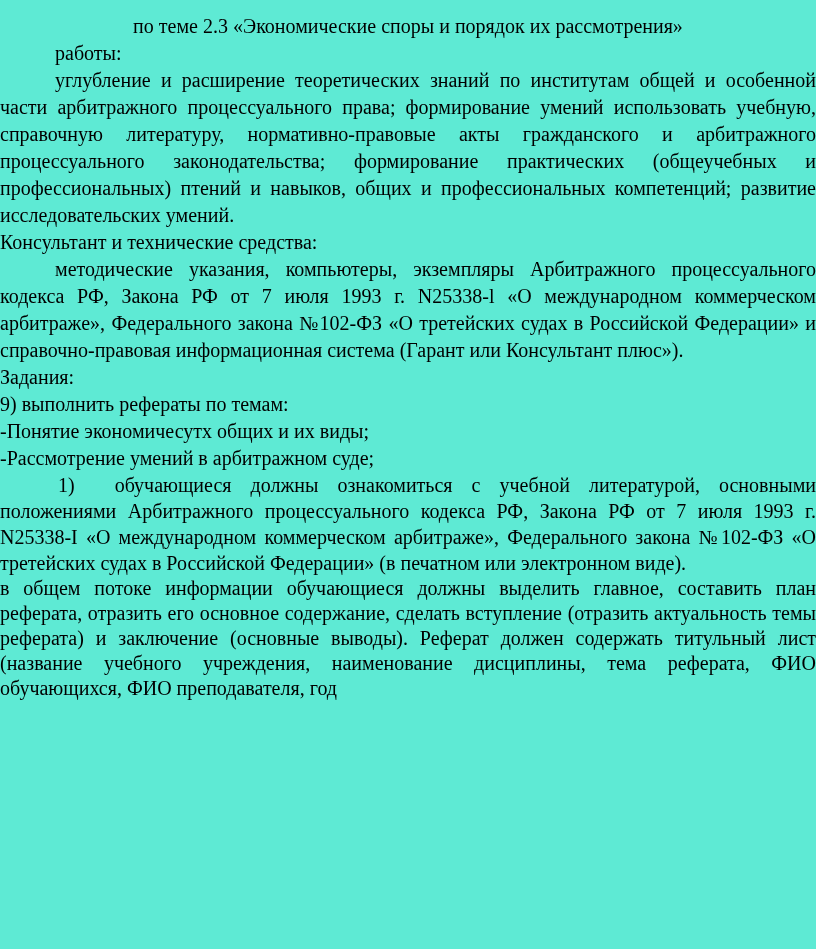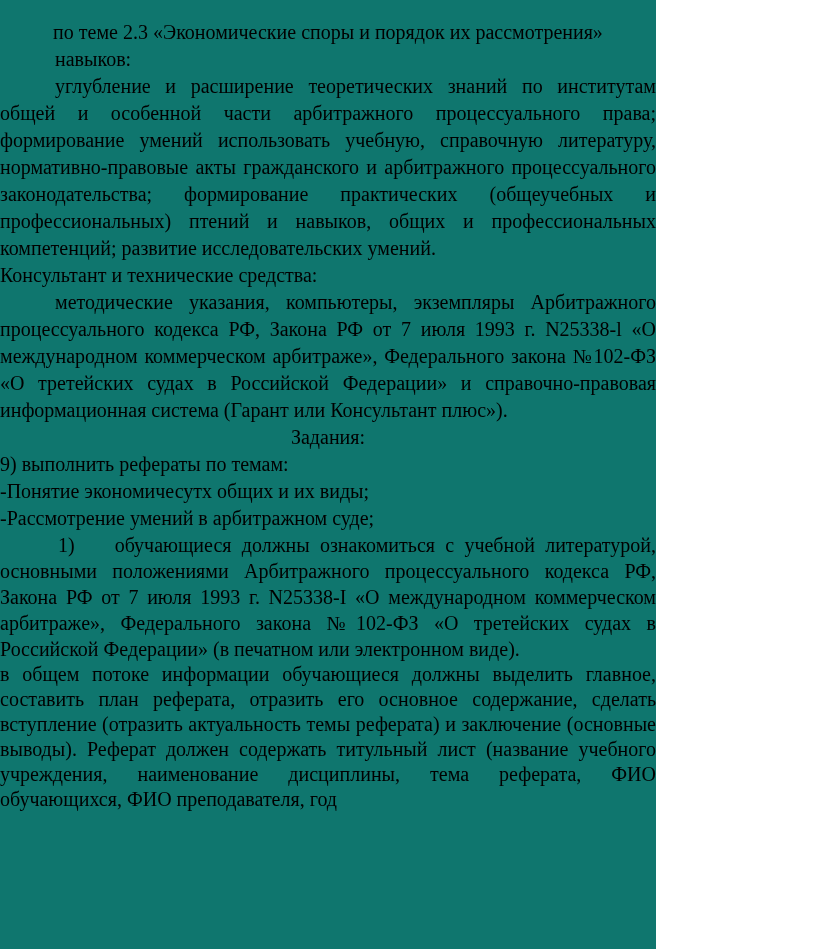--- a/index.html
+++ b/index.html
@@ -1,30 +1,30 @@
 <!DOCTYPE html>
 <html><head>
 <meta charset="utf-8">
 <style>
   html, body {
     margin: 0;
     padding: 0;
     background: #ffffff;
   }
   .page {
-    width: 656px;
+    width: 816px;
     height: 949px;
-    background: #0f766e;
+    background: #5eead4;
     color: #000000;
     font-family: "Liberation Serif", "DejaVu Serif", serif;
     font-size: 20px;
     line-height: 27px;
     overflow: hidden;
     box-sizing: border-box;
-    padding-top: 19px;
+    padding-top: 13px;
   }
   .page p, .page h1, .page h2 {
     margin: 0;
     font-weight: normal;
     font-size: 20px;
   }
   .doc-title {
     text-align: center;
     margin-left: 20px;
     margin-right: 20px;
@@ -43,21 +43,20 @@
     margin-top: 16px;
   }
   .equipment-heading {
     margin-top: 24px;
   }
   .hours-line {
     margin-top: 28px;
   }
   .tasks-heading {
     margin-top: 22px;
-    text-align: center;
   }
   .task-item {
     margin-left: 78px;
     margin-right: 10px;
   }
   .step1 {
     margin-top: 2px;
     margin-left: 50px;
     margin-right: 3px;
     line-height: 26px;
@@ -73,21 +72,21 @@
     line-height: 25px;
   }
 </style>
 </head>
 <body>
 
 <div class="page">
 
   <p class="doc-title">по теме 2.3 «Экономические споры и порядок их рассмотрения»</p>
 
-  <p class="m-top indent work-label">навыков:</p>
+  <p class="m-top indent work-label">работы:</p>
 
   <p class="m-top justify indent">углубление и расширение теоретических знаний по институтам общей и особенной части арбитражного процессуального права; формирование умений использовать учебную, справочную литературу, нормативно-правовые акты гражданского и арбитражного процессуального законодательства; формирование практических (общеучебных и профессиональных) птений и навыков, общих и профессиональных компетенций; развитие исследовательских умений.</p>
 
   <p class="m-top equipment-heading">Консультант и технические средства:</p>
 
   <p class="m-top justify indent">методические указания, компьютеры, экземпляры Арбитражного процессуального кодекса РФ, Закона РФ от 7 июля 1993 г. N25338-l «О международном коммерческом арбитраже», Федерального закона №102-ФЗ «О третейских судах в Российской Федерации» и справочно-правовая информационная система (Гарант или Консультант плюс»).</p>
 
 
   <p class="m-top tasks-heading">Задания:</p>
 

